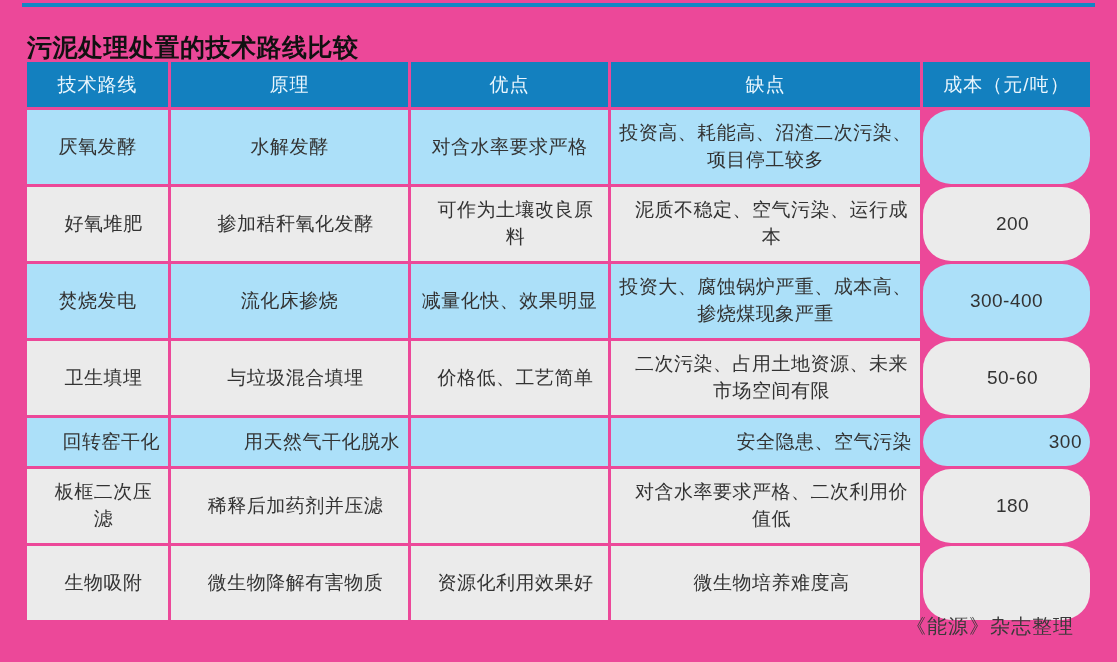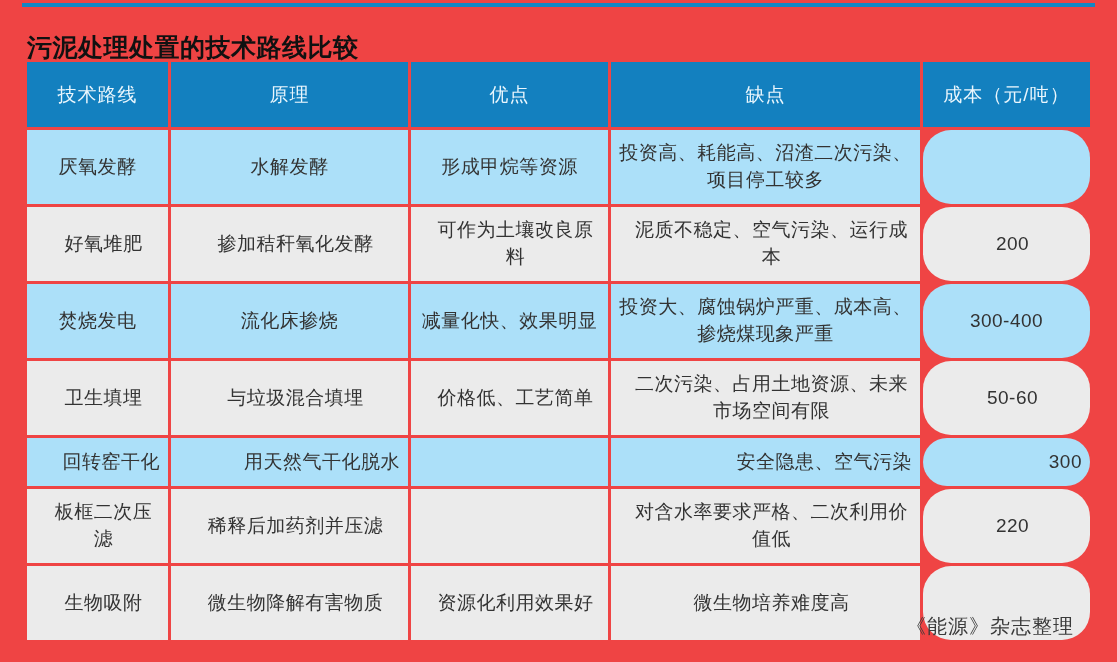--- a/index.html
+++ b/index.html
@@ -12,21 +12,21 @@
     height: 662px;
     font-family: "Liberation Sans", "DejaVu Sans", sans-serif;
     color: #2b2b2b;
     overflow: hidden;
     position: relative;
   }
   #page {
     width: 1117px;
     height: 662px;
     position: relative;
-    background: #ef4444;
+    background: #ec4899;
   }
   .top-rule {
     position: absolute;
     left: 22px;
     top: 3px;
     width: 1073px;
     height: 4px;
     background: #1386c4;
   }
   .title {
@@ -58,21 +58,21 @@
   table.cmp col.c4 { width: 309px; }
   table.cmp col.c5 { width: 167px; }
 
   table.cmp thead th {
     background: #1380bf;
     color: #eaf6fd;
     font-size: 19px;
     font-weight: normal;
     height: 33px;
     line-height: 33px;
-    padding: 16px 2px;
+    padding: 6px 2px;
     text-align: center;
     vertical-align: middle;
     white-space: nowrap;
     letter-spacing: 1px;
   }
   table.cmp tbody td {
     font-size: 19px;
     font-weight: normal;
     text-align: center;
     vertical-align: middle;
@@ -124,21 +124,21 @@
           <th>优点</th>
           <th>缺点</th>
           <th>成本（元/吨）</th>
         </tr>
       </thead>
       <tbody>
 
         <tr class="blue h-tall">
           <td>厌氧发酵</td>
           <td>水解发酵</td>
-          <td>形成甲烷等资源</td>
+          <td>对含水率要求严格</td>
           <td>投资高、耗能高、沼渣二次污染、项目停工较多</td>
           <td class="cost"></td>
         </tr>
 
         <tr class="gray h-tall">
           <td>好氧堆肥</td>
           <td>掺加秸秆氧化发酵</td>
           <td>可作为土壤改良原料</td>
           <td>泥质不稳定、空气污染、运行成本</td>
           <td class="cost">200</td>
@@ -166,21 +166,21 @@
           <td></td>
           <td>安全隐患、空气污染</td>
           <td class="cost">300</td>
         </tr>
 
         <tr class="gray h-tall">
           <td>板框二次压滤</td>
           <td>稀释后加药剂并压滤</td>
           <td></td>
           <td>对含水率要求严格、二次利用价值低</td>
-          <td class="cost">220</td>
+          <td class="cost">180</td>
         </tr>
 
 
         <tr class="gray h-tall">
           <td>生物吸附</td>
           <td>微生物降解有害物质</td>
           <td>资源化利用效果好</td>
           <td>微生物培养难度高</td>
           <td class="cost"></td>
         </tr>

